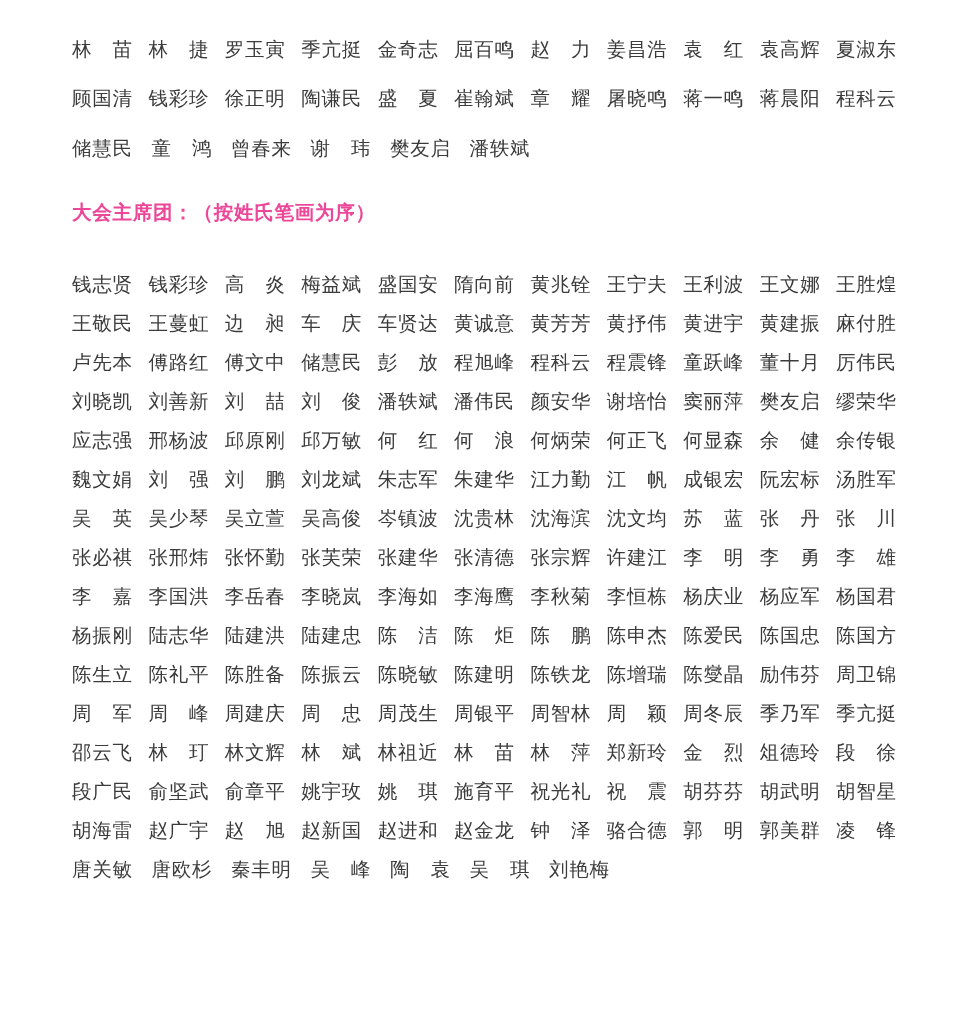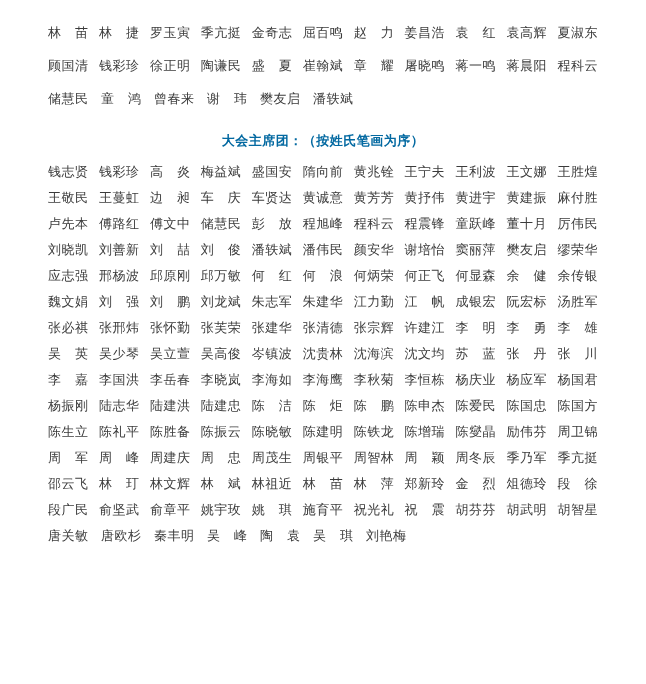--- a/index.html
+++ b/index.html
@@ -6,21 +6,21 @@
     margin: 0;
     padding: 0;
     background: #ffffff;
   }
   .page {
     width: 646px;
     height: 684px;
     box-sizing: border-box;
     background: #ffffff;
     padding: 16px 48px 0 48px;
-    font-family: Liberation Mono, monospace;
+    font-family: Liberation Sans, sans-serif;
     font-size: 13px;
     color: #3b3b3b;
     overflow: hidden;
   }
   .name-row {
     display: flex;
     justify-content: space-between;
     align-items: center;
     height: 26px;
   }
@@ -29,28 +29,27 @@
   }
   .name-row.partial {
     justify-content: flex-start;
     gap: 12.5px;
   }
   .name {
     white-space: pre;
     letter-spacing: 0.5px;
   }
   .heading {
-    color: #0369a1;
+    color: #ec4899;
     font-weight: bold;
     height: 20px;
     line-height: 20px;
     margin-top: 17px;
-    margin-bottom: 7px;
+    margin-bottom: 25px;
     letter-spacing: 0.5px;
-    text-align: center;
   }
 </style>
 </head>
 <body>
 
 <div class="page">
   <div class="section top-list">
       <div class="name-row">
         <span class="name">林　苗</span>
         <span class="name">林　捷</span>
@@ -160,46 +159,46 @@
         <span class="name">刘龙斌</span>
         <span class="name">朱志军</span>
         <span class="name">朱建华</span>
         <span class="name">江力勤</span>
         <span class="name">江　帆</span>
         <span class="name">成银宏</span>
         <span class="name">阮宏标</span>
         <span class="name">汤胜军</span>
       </div>
       <div class="name-row">
+        <span class="name">吴　英</span>
+        <span class="name">吴少琴</span>
+        <span class="name">吴立萱</span>
+        <span class="name">吴高俊</span>
+        <span class="name">岑镇波</span>
+        <span class="name">沈贵林</span>
+        <span class="name">沈海滨</span>
+        <span class="name">沈文均</span>
+        <span class="name">苏　蓝</span>
+        <span class="name">张　丹</span>
+        <span class="name">张　川</span>
+      </div>
+      <div class="name-row">
         <span class="name">张必祺</span>
         <span class="name">张邢炜</span>
         <span class="name">张怀勤</span>
         <span class="name">张芙荣</span>
         <span class="name">张建华</span>
         <span class="name">张清德</span>
         <span class="name">张宗辉</span>
         <span class="name">许建江</span>
         <span class="name">李　明</span>
         <span class="name">李　勇</span>
         <span class="name">李　雄</span>
       </div>
       <div class="name-row">
-        <span class="name">吴　英</span>
-        <span class="name">吴少琴</span>
-        <span class="name">吴立萱</span>
-        <span class="name">吴高俊</span>
-        <span class="name">岑镇波</span>
-        <span class="name">沈贵林</span>
-        <span class="name">沈海滨</span>
-        <span class="name">沈文均</span>
-        <span class="name">苏　蓝</span>
-        <span class="name">张　丹</span>
-        <span class="name">张　川</span>
-      </div>
-      <div class="name-row">
         <span class="name">李　嘉</span>
         <span class="name">李国洪</span>
         <span class="name">李岳春</span>
         <span class="name">李晓岚</span>
         <span class="name">李海如</span>
         <span class="name">李海鹰</span>
         <span class="name">李秋菊</span>
         <span class="name">李恒栋</span>
         <span class="name">杨庆业</span>
         <span class="name">杨应军</span>
@@ -263,20 +262,33 @@
         <span class="name">俞章平</span>
         <span class="name">姚宇玫</span>
         <span class="name">姚　琪</span>
         <span class="name">施育平</span>
         <span class="name">祝光礼</span>
         <span class="name">祝　震</span>
         <span class="name">胡芬芬</span>
         <span class="name">胡武明</span>
         <span class="name">胡智星</span>
       </div>
+      <div class="name-row">
+        <span class="name">胡海雷</span>
+        <span class="name">赵广宇</span>
+        <span class="name">赵　旭</span>
+        <span class="name">赵新国</span>
+        <span class="name">赵进和</span>
+        <span class="name">赵金龙</span>
+        <span class="name">钟　泽</span>
+        <span class="name">骆合德</span>
+        <span class="name">郭　明</span>
+        <span class="name">郭美群</span>
+        <span class="name">凌　锋</span>
+      </div>
       <div class="name-row partial">
         <span class="name">唐关敏</span>
         <span class="name">唐欧杉</span>
         <span class="name">秦丰明</span>
         <span class="name">吴　峰</span>
         <span class="name">陶　袁</span>
         <span class="name">吴　琪</span>
         <span class="name">刘艳梅</span>
       </div>
     </div>

